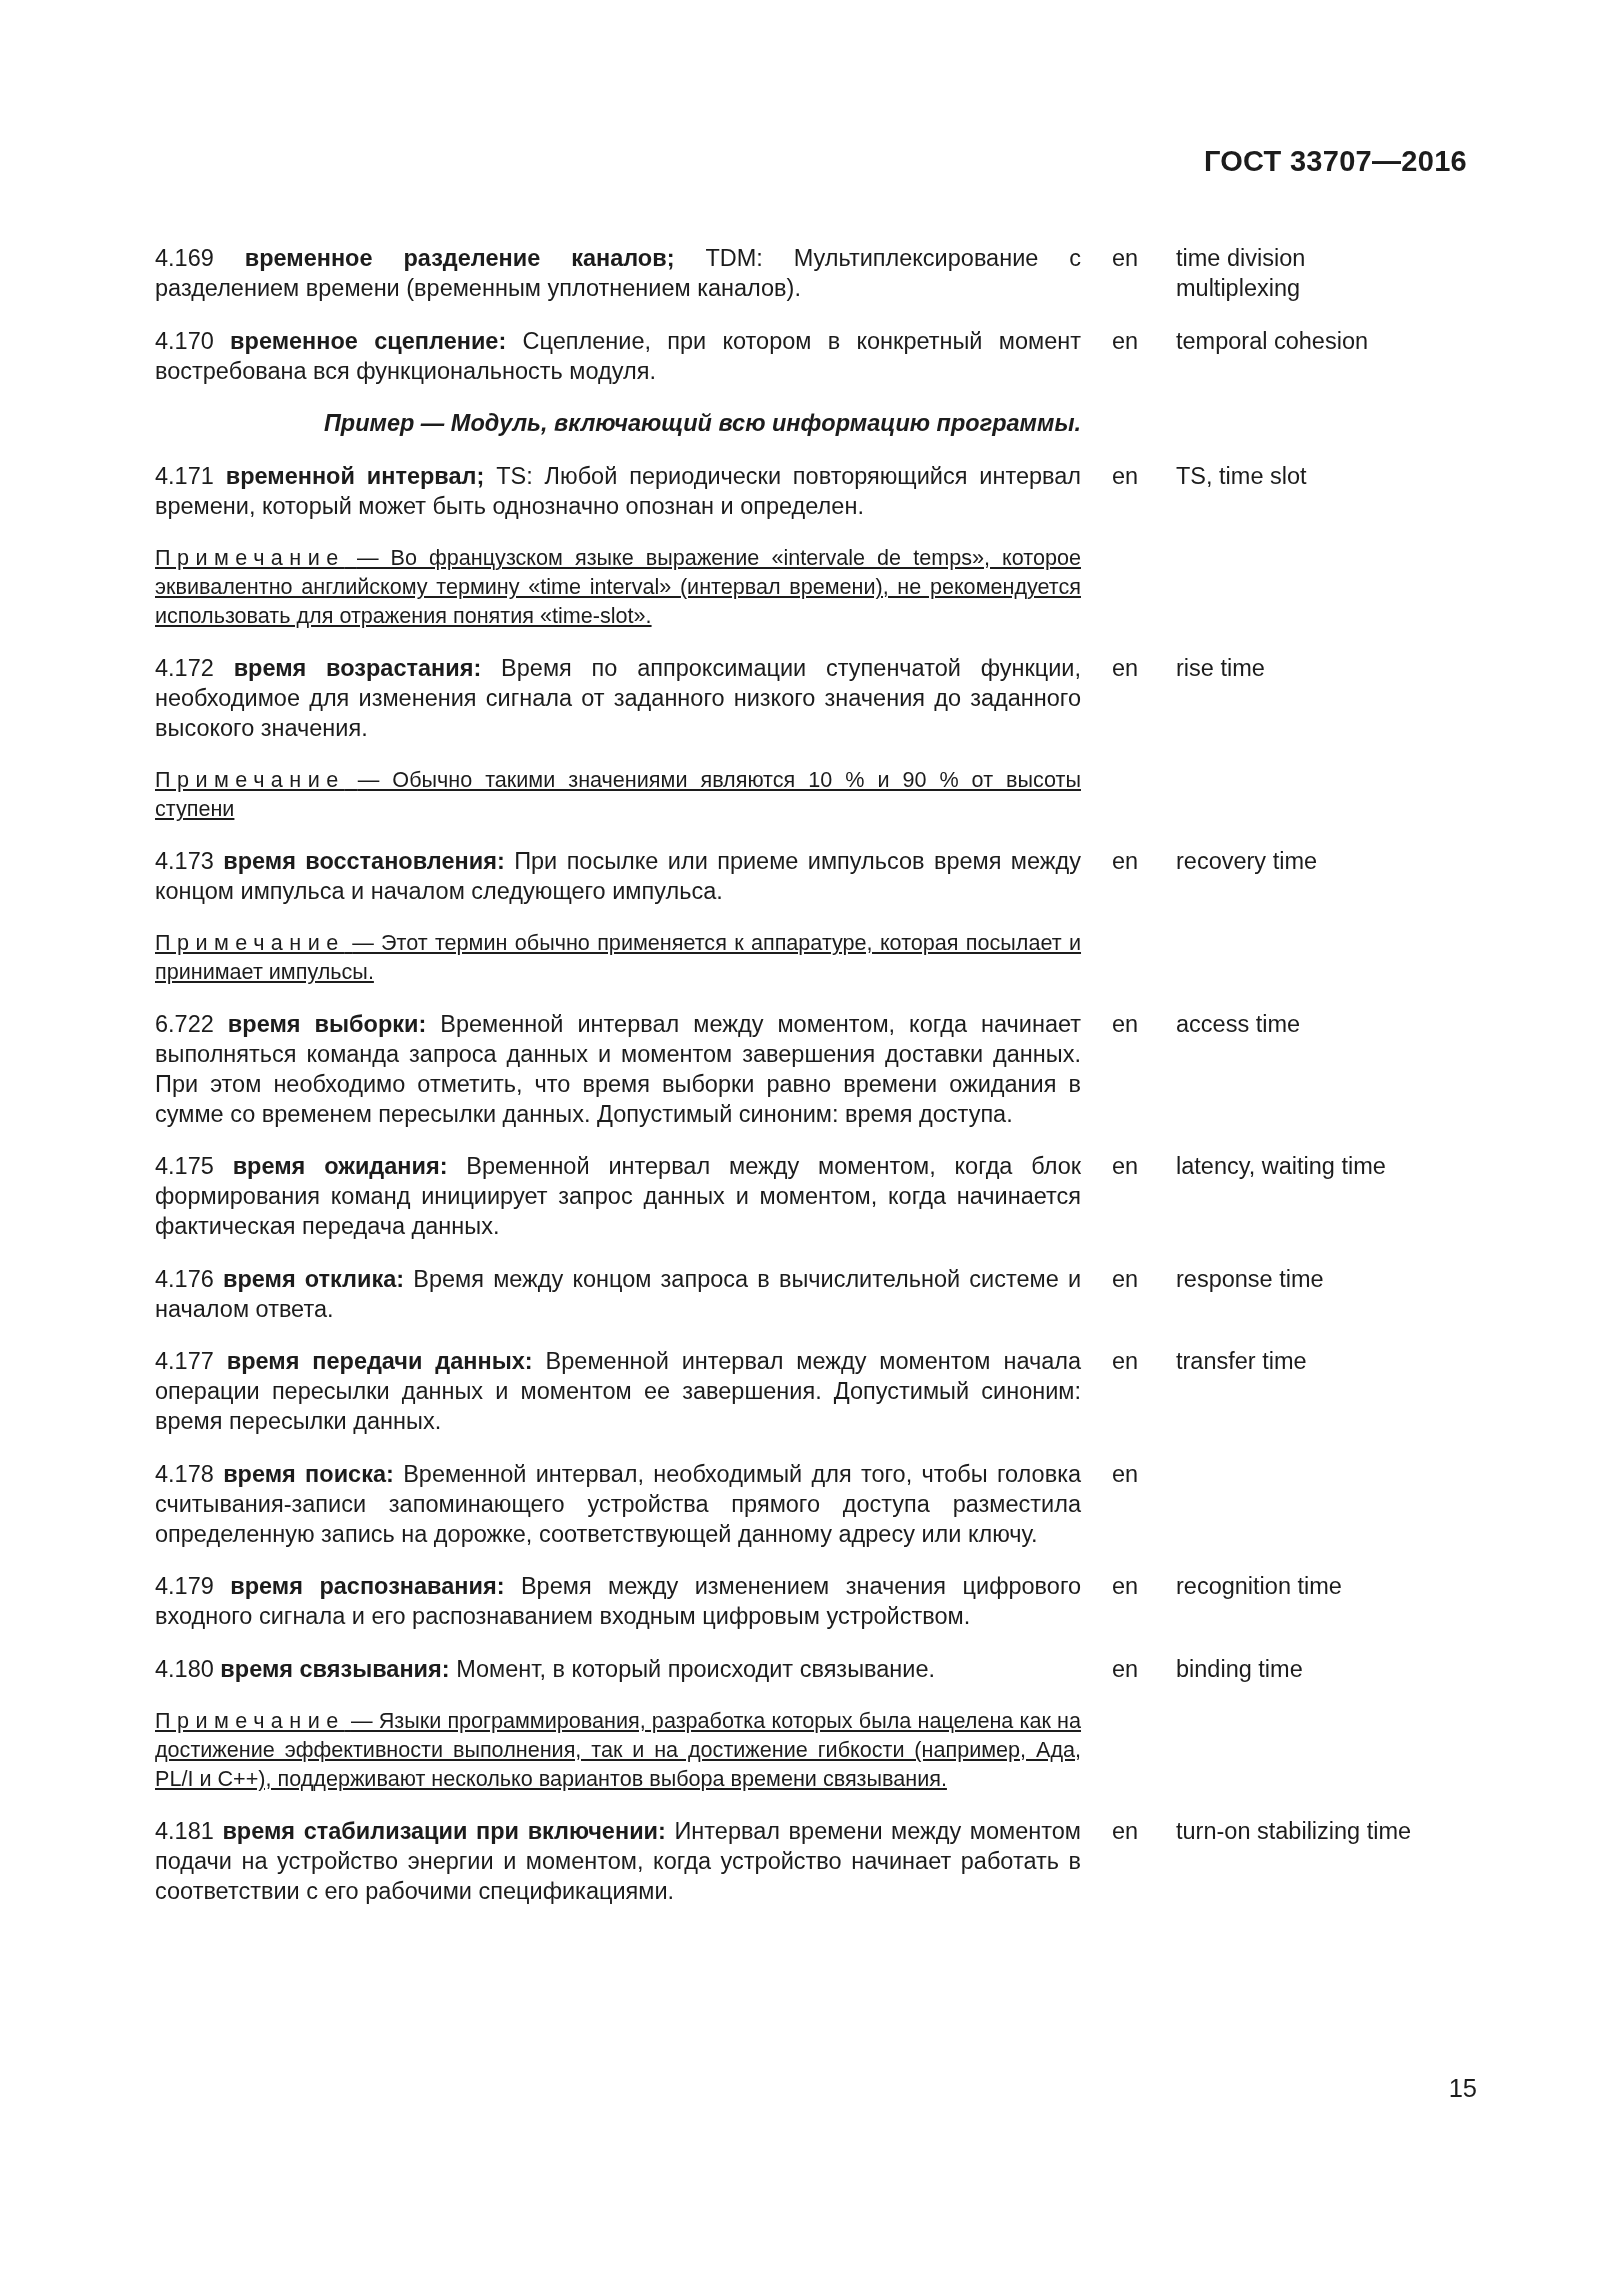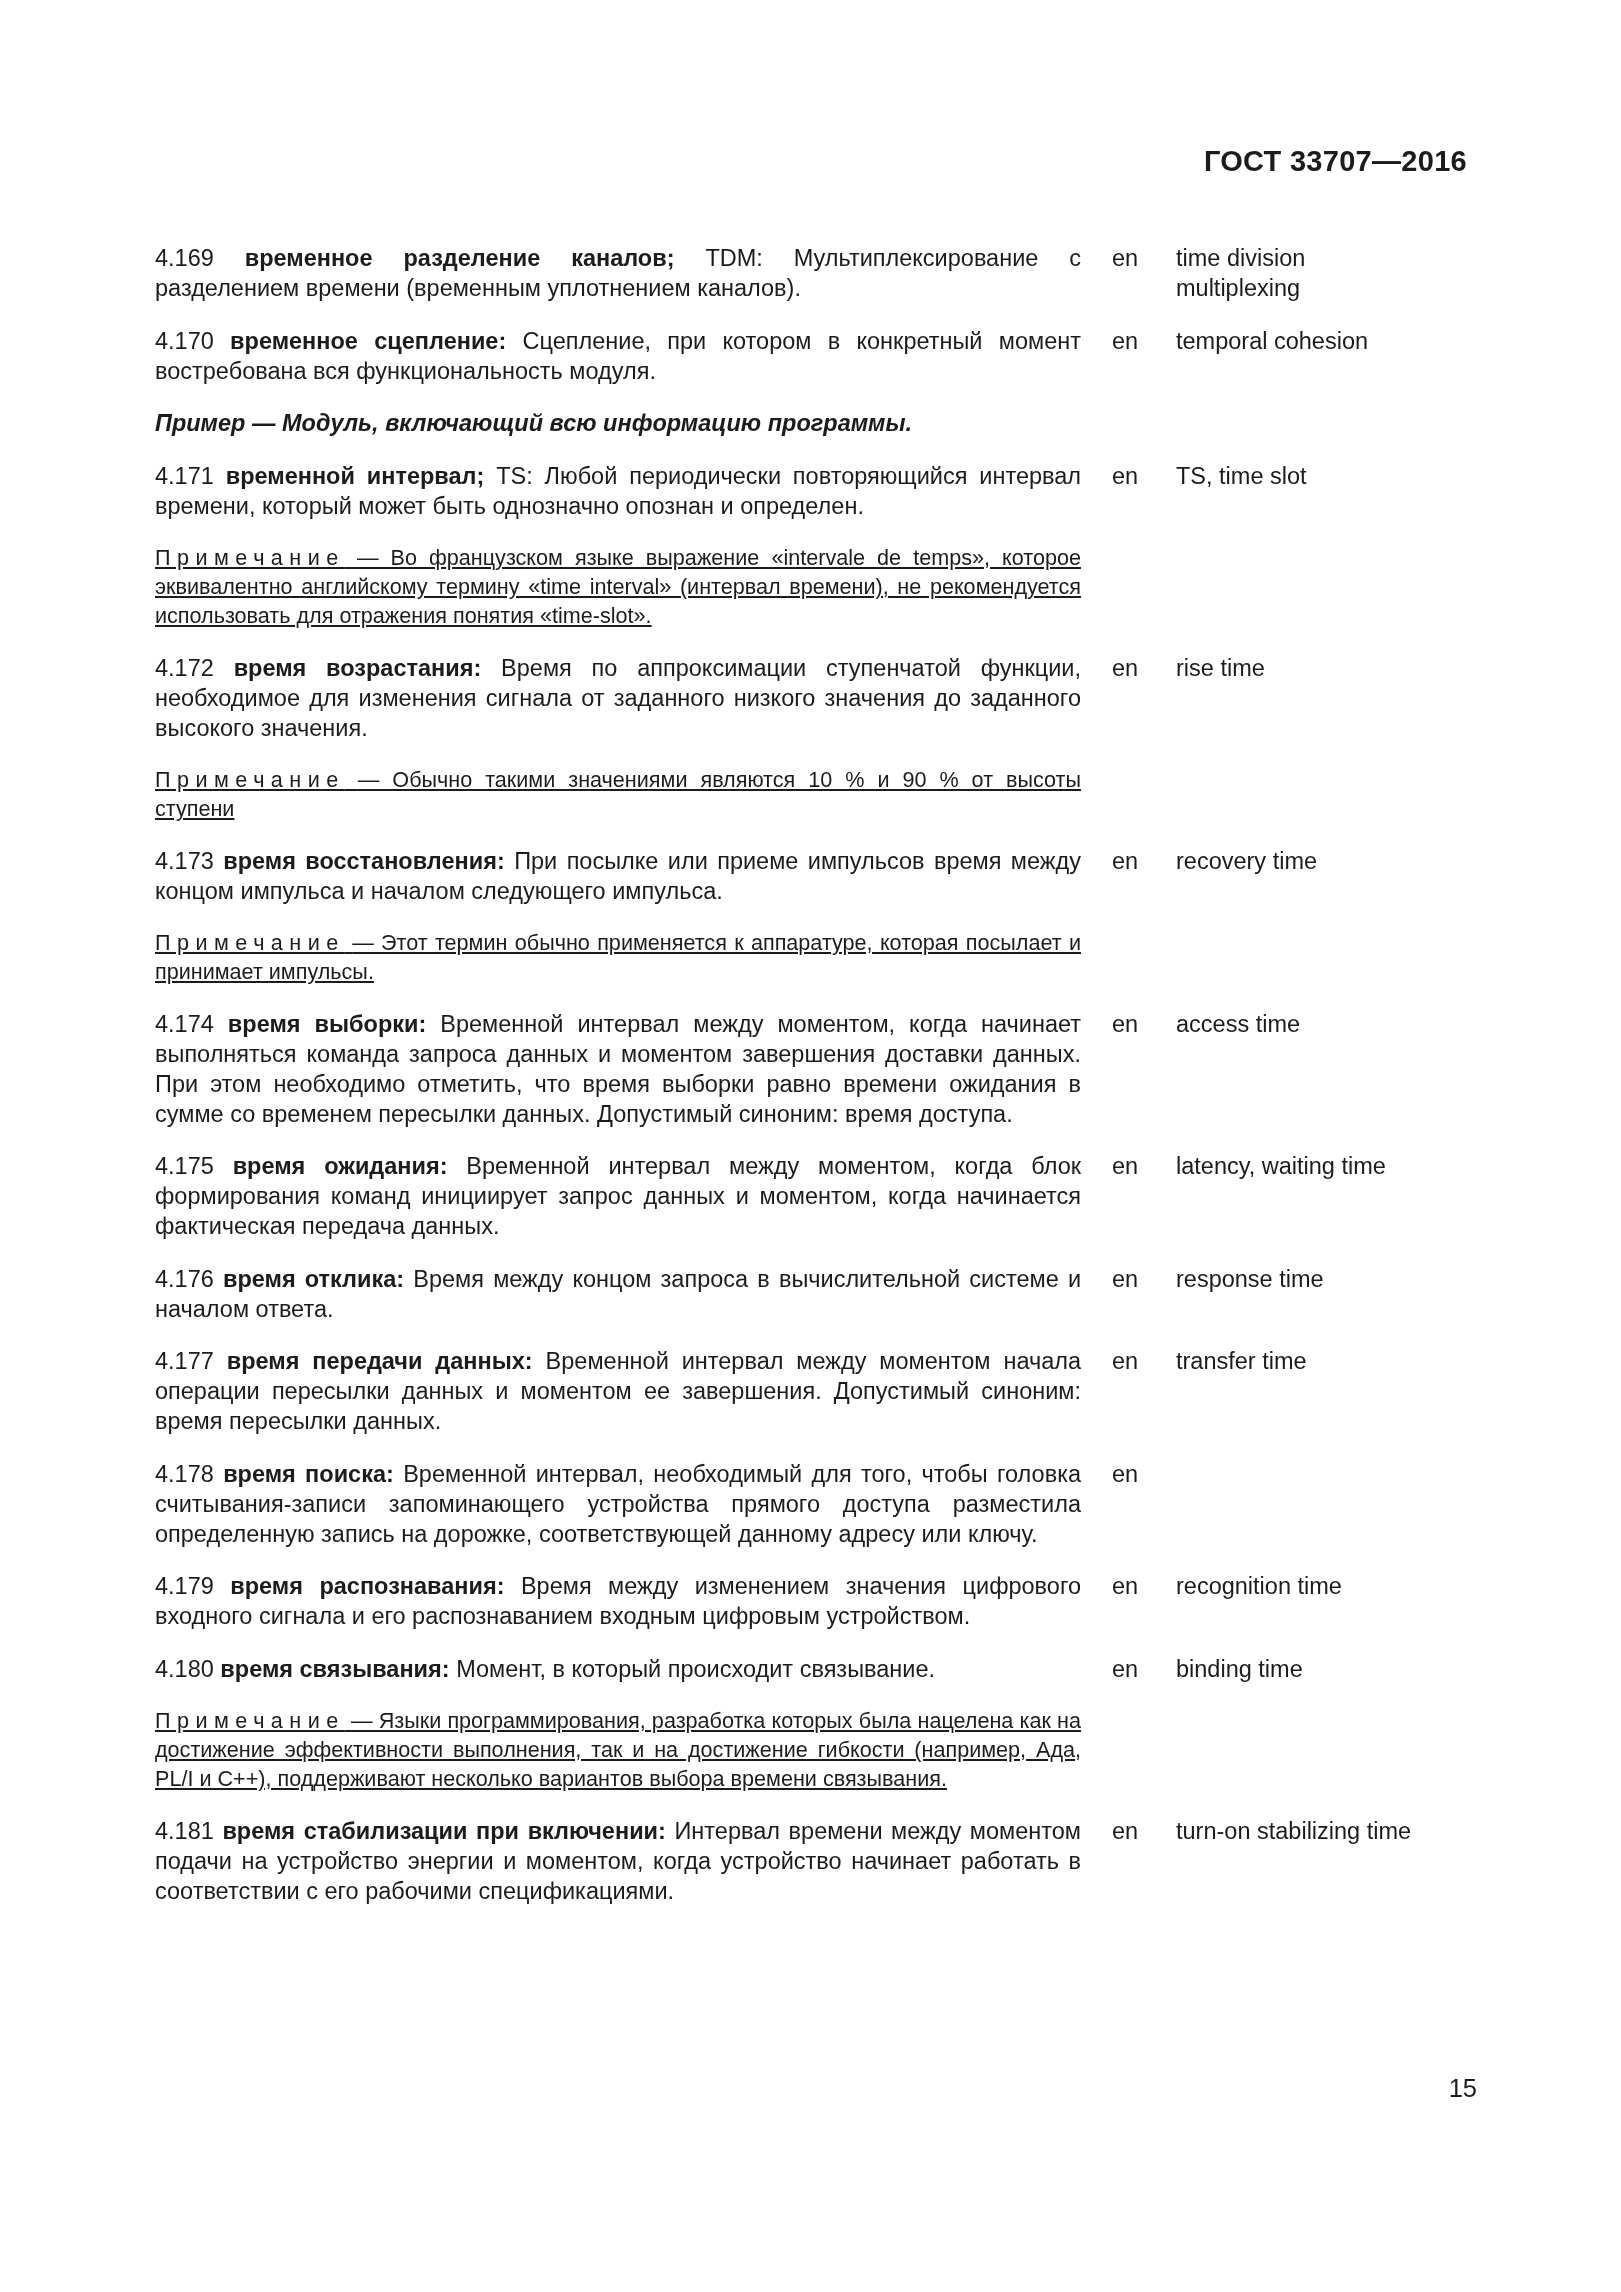--- a/index.html
+++ b/index.html
@@ -61,20 +61,21 @@
     -webkit-hyphens: auto;
   }
   .note-label { letter-spacing: 0.30em; }
   .example {
     width: 926px;
     margin: 0 0 22.5px 0;
     font-size: 23.5px;
     line-height: 30px;
     font-weight: bold;
     font-style: italic;
+    text-align: right;
   }
   .page-number {
     position: absolute;
     right: 144px;
     bottom: 189px;
     font-size: 25.5px;
     line-height: 31px;
   }
 </style>
 </head>
@@ -108,21 +109,21 @@
     <p class="en" lang="en">rise time</p>
   </div>
       <p class="row note"><span class="note-label">Примечание</span> <span class="note-text">— Обычно такими значениями являются 10 % и 90 % от высоты ступени</span></p>
       <div class="row entry">
     <p class="ru"><span class="num">4.173</span> <span class="term">время восстановления:</span> <span class="def">При посылке или приеме импульсов время между концом импульса и началом следующего импульса.</span></p>
     <span class="lang">en</span>
     <p class="en" lang="en">recovery time</p>
   </div>
       <p class="row note"><span class="note-label">Примечание</span> <span class="note-text">— Этот термин обычно применяется к аппаратуре, которая посылает и принимает импульсы.</span></p>
       <div class="row entry">
-    <p class="ru"><span class="num">4.174</span> <span class="term">время выборки:</span> <span class="def">Временной интервал между моментом, когда начинает выполняться команда запроса данных и моментом завершения доставки данных. При этом необходимо отметить, что время выборки равно времени ожидания в сумме со временем пересылки данных. Допустимый синоним: время доступа.</span></p>
+    <p class="ru"><span class="num">6.722</span> <span class="term">время выборки:</span> <span class="def">Временной интервал между моментом, когда начинает выполняться команда запроса данных и моментом завершения доставки данных. При этом необходимо отметить, что время выборки равно времени ожидания в сумме со временем пересылки данных. Допустимый синоним: время доступа.</span></p>
     <span class="lang">en</span>
     <p class="en" lang="en">access time</p>
   </div>
       <div class="row entry">
     <p class="ru"><span class="num">4.175</span> <span class="term">время ожидания:</span> <span class="def">Временной интервал между моментом, когда блок формирования команд инициирует запрос данных и моментом, когда начинается фактическая передача данных.</span></p>
     <span class="lang">en</span>
     <p class="en" lang="en">latency, waiting time</p>
   </div>
       <div class="row entry">
     <p class="ru"><span class="num">4.176</span> <span class="term">время отклика:</span> <span class="def">Время между концом запроса в вычислительной системе и началом ответа.</span></p>

